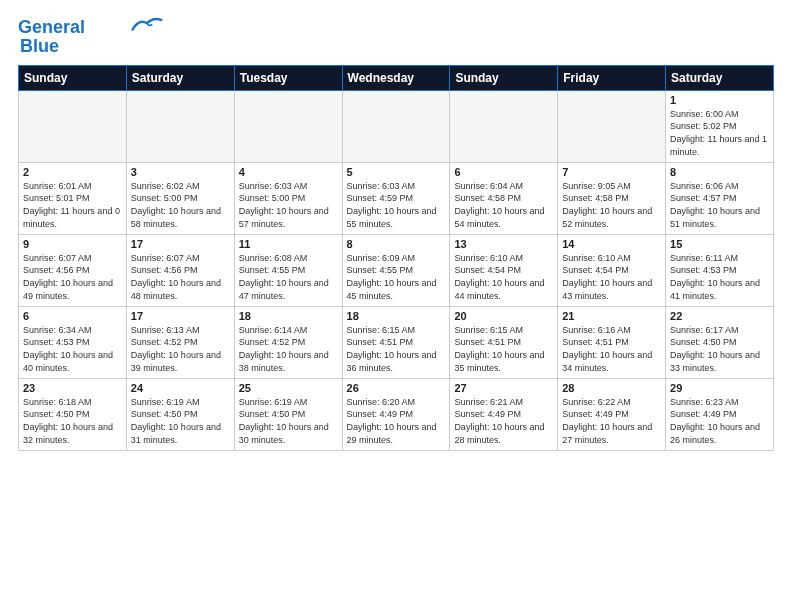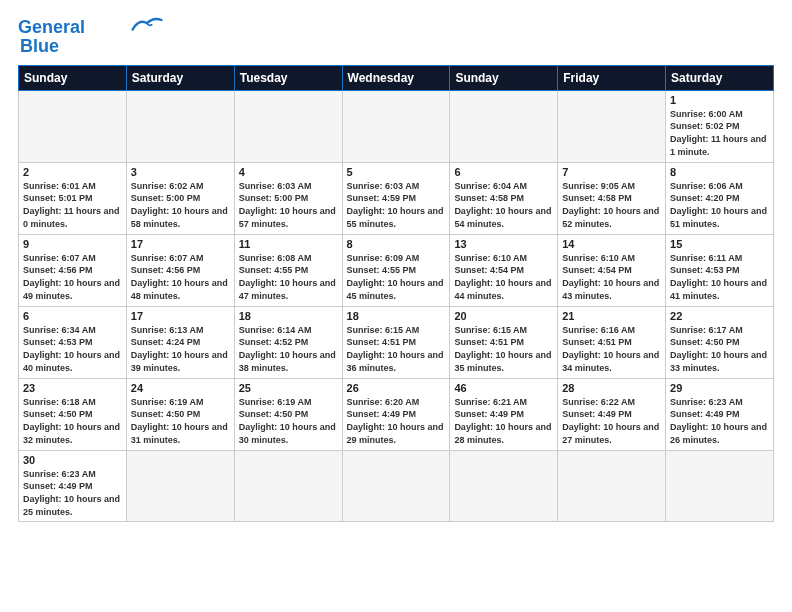--- a/index.html
+++ b/index.html
@@ -84,21 +84,20 @@
       font-weight: bold;
       font-size: 11px;
       color: #222;
       display: block;
       margin-bottom: 2px;
     }
     .day-info {
       font-size: 9px;
       color: #333;
       line-height: 1.4;
-      font-weight: bold;
     }
     .last-row td {
       height: 60px;
     }
   </style>
 </head>
 <body>
 
 <div class="page">
   <div class="header-top">
@@ -185,21 +184,21 @@
           <td>
             <span class="day-number">7</span>
             <div class="day-info">Sunrise: 9:05 AM
 Sunset: 4:58 PM
 Daylight: 10 hours
 and 52 minutes.</div>
           </td>
           <td>
             <span class="day-number">8</span>
             <div class="day-info">Sunrise: 6:06 AM
-Sunset: 4:20 PM
+Sunset: 4:57 PM
 Daylight: 10 hours
 and 51 minutes.</div>
           </td>
         </tr>
         <tr>
           <td>
             <span class="day-number">9</span>
             <div class="day-info">Sunrise: 6:07 AM
 Sunset: 4:56 PM
 Daylight: 10 hours
@@ -252,21 +251,21 @@
           <td>
             <span class="day-number">6</span>
             <div class="day-info">Sunrise: 6:34 AM
 Sunset: 4:53 PM
 Daylight: 10 hours
 and 40 minutes.</div>
           </td>
           <td>
             <span class="day-number">17</span>
             <div class="day-info">Sunrise: 6:13 AM
-Sunset: 4:24 PM
+Sunset: 4:52 PM
 Daylight: 10 hours
 and 39 minutes.</div>
           </td>
           <td>
             <span class="day-number">18</span>
             <div class="day-info">Sunrise: 6:14 AM
 Sunset: 4:52 PM
 Daylight: 10 hours
 and 38 minutes.</div>
           </td>
@@ -322,51 +321,36 @@
 and 30 minutes.</div>
           </td>
           <td>
             <span class="day-number">26</span>
             <div class="day-info">Sunrise: 6:20 AM
 Sunset: 4:49 PM
 Daylight: 10 hours
 and 29 minutes.</div>
           </td>
           <td>
-            <span class="day-number">46</span>
+            <span class="day-number">27</span>
             <div class="day-info">Sunrise: 6:21 AM
 Sunset: 4:49 PM
 Daylight: 10 hours
 and 28 minutes.</div>
           </td>
           <td>
             <span class="day-number">28</span>
             <div class="day-info">Sunrise: 6:22 AM
 Sunset: 4:49 PM
 Daylight: 10 hours
 and 27 minutes.</div>
           </td>
           <td>
             <span class="day-number">29</span>
             <div class="day-info">Sunrise: 6:23 AM
 Sunset: 4:49 PM
 Daylight: 10 hours
 and 26 minutes.</div>
           </td>
-        </tr>
-        <tr class="last-row">
-          <td>
-            <span class="day-number">30</span>
-            <div class="day-info">Sunrise: 6:23 AM
-Sunset: 4:49 PM
-Daylight: 10 hours
-and 25 minutes.</div>
-          </td>
-          <td class="empty"></td>
-          <td class="empty"></td>
-          <td class="empty"></td>
-          <td class="empty"></td>
-          <td class="empty"></td>
-          <td class="empty"></td>
         </tr>
       </tbody>
   </table>
 </div>
 
 </body></html>

